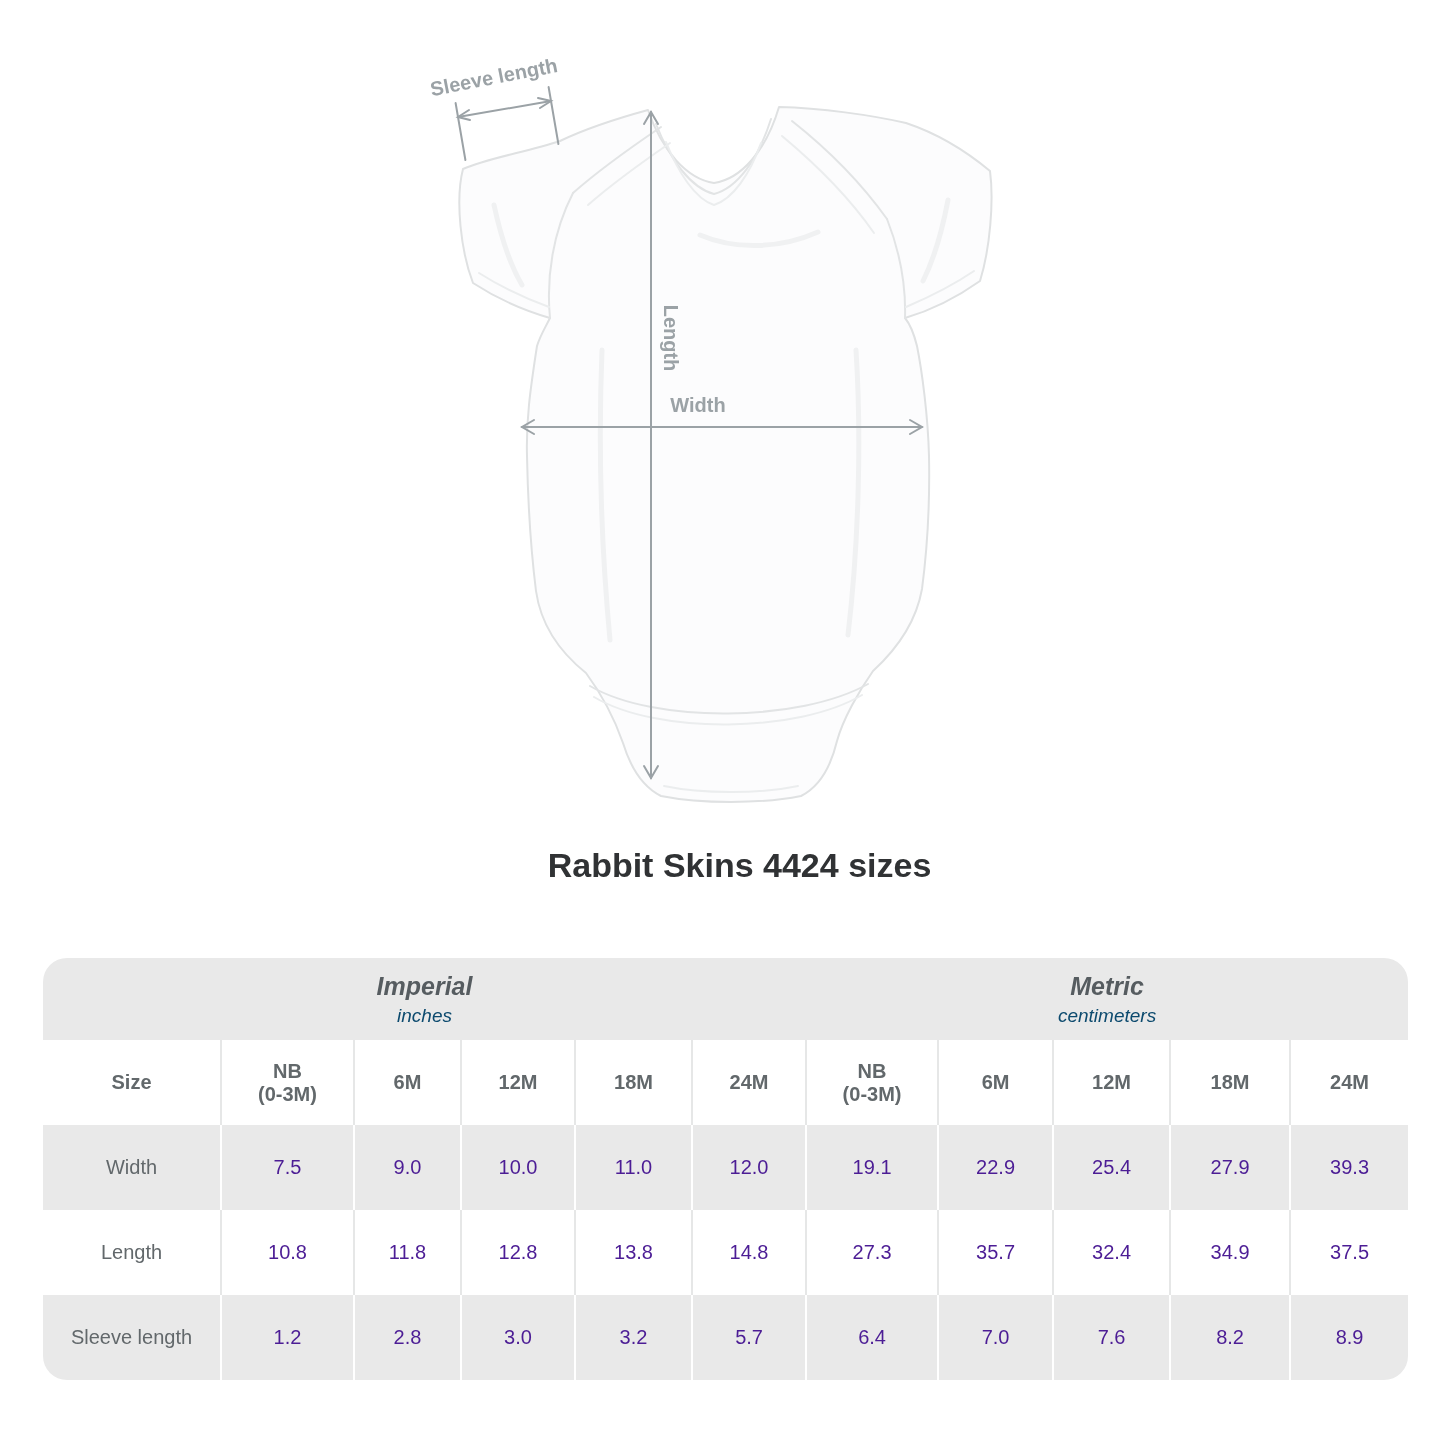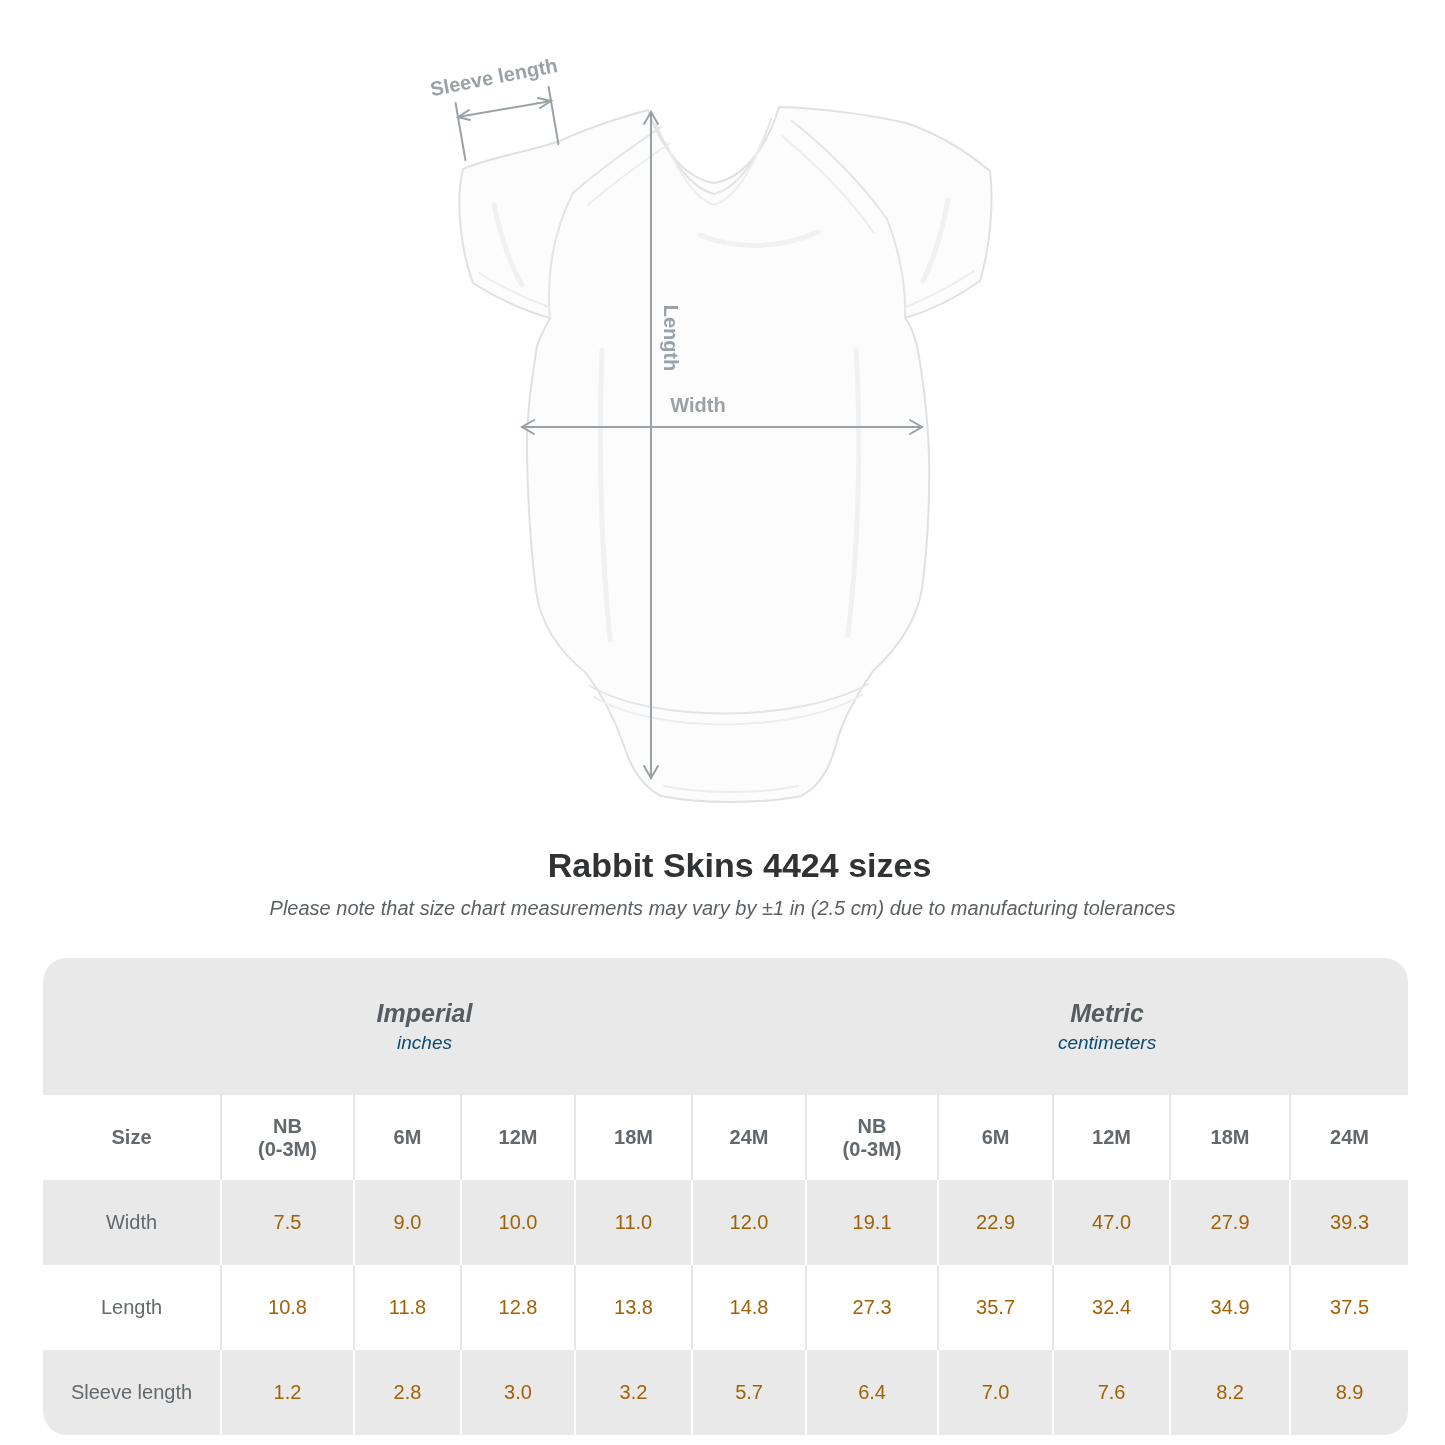--- a/index.html
+++ b/index.html
@@ -25,32 +25,32 @@
     font-size:20px;line-height:24px;font-style:italic;color:#5b6064;margin:0;
   }
   
   .table-wrap{
     position:absolute;left:43px;top:958px;width:1365px;border-radius:24px;overflow:hidden;
   }
   table.size-table{border-collapse:collapse;table-layout:fixed;width:1365px;}
   .size-table td,.size-table th{
     padding:0;text-align:center;vertical-align:middle;font-weight:400;
   }
-  tr.row-band td{height:137px;background:#e9e9e9;}
+  tr.row-band td{height:82px;background:#e9e9e9;}
   tr.row-sizes td{height:85px;background:#ffffff;}
   tr.row-gray td{height:85px;background:#e9e9e9;}
   tr.row-white td{height:85px;background:#ffffff;}
   
   tr.row-sizes td + td, tr.row-white td + td{border-left:2px solid #e6e7e7;}
   tr.row-gray td + td{border-left:2px solid #ffffff;}
   .band-title{display:block;font-size:25px;font-weight:700;font-style:italic;color:#565c60;line-height:28px;}
   .band-unit{display:block;font-size:19px;font-style:italic;color:#0c4a6e;line-height:22px;margin-top:5px;}
   .col-head{display:block;font-size:20px;font-weight:700;color:#62686b;line-height:23px;}
   .row-label{font-size:20px;font-weight:700;color:#62686b;}
-  .cell-value{font-size:20px;color:#a16207;}
+  .cell-value{font-size:20px;color:#4c1d95;}
 </style>
 </head>
 <body>
 
 <div class="stage">
 
   <svg class="diagram-svg" width="640" height="780" viewBox="400 50 640 780">
 
     <path class="garment-outline" d="
       M 648,110
@@ -119,21 +119,20 @@
       <path class="measure" d="M 455.6,103 L 465.4,160"></path>
       <path class="measure" d="M 548.6,87 L 558.4,144"></path>
     </g>
 
     <text class="measure-label" text-anchor="middle" transform="rotate(-11 494 78)" x="494" y="84">Sleeve length</text>
     <text class="measure-label" text-anchor="middle" transform="rotate(90 671 338)" x="671" y="345">Length</text>
     <text class="measure-label" text-anchor="middle" x="698" y="412">Width</text>
   </svg>
 
   <h1 class="chart-title">Rabbit Skins 4424 sizes</h1>
-  <p class="chart-note">Please note that size chart measurements may vary by ±1 in (2.5 cm) due to manufacturing tolerances</p>
 
   <div class="table-wrap">
     <table class="size-table">
       <colgroup>
         <col style="width:178px">
           <col style="width:133px">
           <col style="width:107px">
           <col style="width:114px">
         <col style="width:117px">
           <col style="width:114px">
@@ -196,21 +195,21 @@
 
       <tr class="row-gray">
         <td class="row-label">Width</td>
         <td class="cell-value">7.5</td>
         <td class="cell-value">9.0</td>
         <td class="cell-value">10.0</td>
         <td class="cell-value">11.0</td>
         <td class="cell-value">12.0</td>
         <td class="cell-value">19.1</td>
         <td class="cell-value">22.9</td>
-        <td class="cell-value">47.0</td>
+        <td class="cell-value">25.4</td>
         <td class="cell-value">27.9</td>
         <td class="cell-value">39.3</td>
       </tr>
 
       <tr class="row-white">
         <td class="row-label">Length</td>
         <td class="cell-value">10.8</td>
         <td class="cell-value">11.8</td>
         <td class="cell-value">12.8</td>
         <td class="cell-value">13.8</td>

